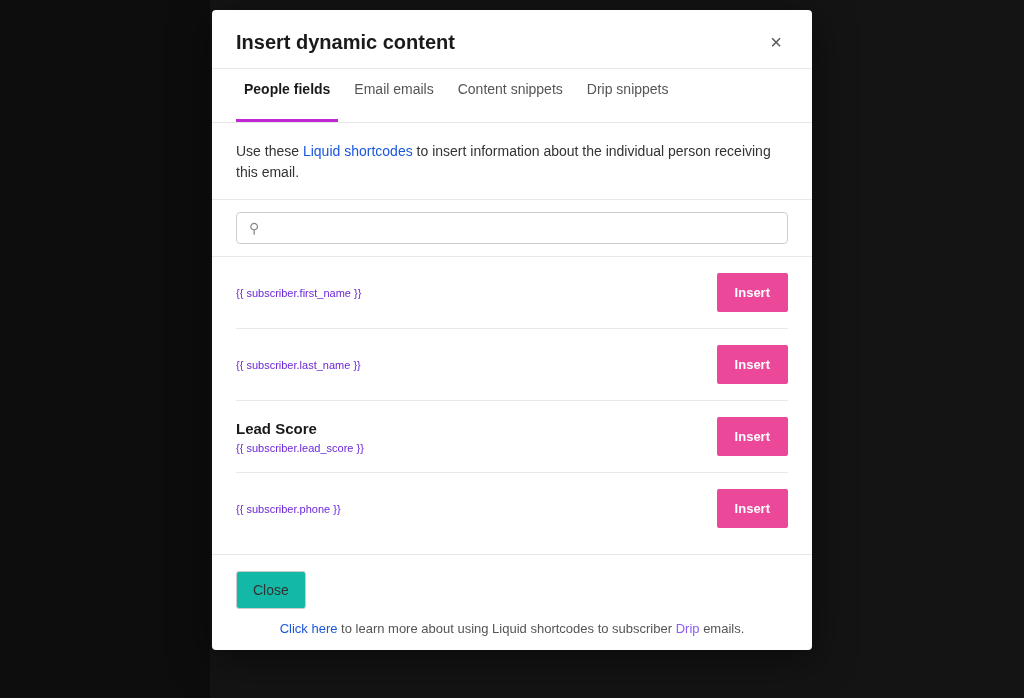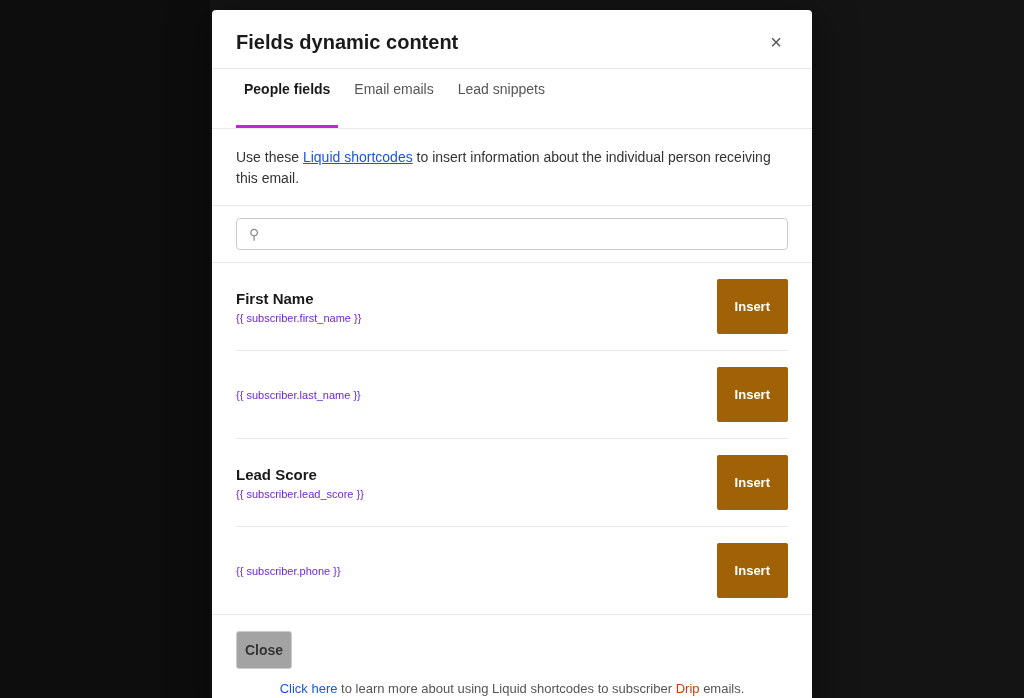--- a/index.html
+++ b/index.html
@@ -85,21 +85,21 @@
     }
 
     
     .tabs {
       display: flex;
       padding: 0 24px;
       border-bottom: 1px solid #e8e8e8;
       gap: 8px;
     }
     .tab {
-      padding: 12px 8px 28px 8px;
+      padding: 12px 8px 22px 8px;
       font-size: 14px;
       cursor: pointer;
       color: #555;
       border-bottom: 3px solid transparent;
       white-space: nowrap;
       user-select: none;
       text-decoration: none;
       text-align: center;
     }
     .tab.active {
@@ -111,21 +111,20 @@
     
     .info-section {
       padding: 18px 24px 16px 24px;
       font-size: 14px;
       color: #333;
       line-height: 1.5;
       border-bottom: 1px solid #e8e8e8;
     }
     .info-section a, .info-section .link {
       color: #1a56db;
-      text-decoration: underline;
       cursor: pointer;
     }
 
     
     .search-section {
       padding: 12px 24px;
       border-bottom: 1px solid #e8e8e8;
     }
     .search-wrapper {
       display: flex;
@@ -176,24 +175,24 @@
       color: #1a1a1a;
       margin-bottom: 5px;
     }
     .field-code {
       font-family: Liberation Sans, sans-serif;
       font-size: 11px;
       color: #6d28d9;
     }
 
     .insert-btn {
-      background: #a16207;
+      background: #ec4899;
       color: #fff;
       border: none;
-      padding: 20px 18px;
+      padding: 12px 18px;
       font-size: 13px;
       font-weight: 600;
       cursor: pointer;
       border-radius: 2px;
       white-space: nowrap;
       flex-shrink: 0;
     }
 
     
     .fields-list::-webkit-scrollbar { width: 8px; }
@@ -203,83 +202,83 @@
     
     .modal-footer {
       padding: 16px 24px 14px 24px;
       border-top: 1px solid #e8e8e8;
       display: flex;
       flex-direction: column;
       gap: 12px;
       align-items: flex-start;
     }
     .close-footer-btn {
-      background: #a3a3a3;
+      background: #14b8a6;
       color: #333;
       border: 1px solid #ccc;
-      padding: 10px 8px;
-      font-size: 14px;
-      font-weight: 700;
+      padding: 10px 16px;
+      font-size: 14px;
+      font-weight: 400;
       cursor: pointer;
       border-radius: 3px;
     }
 
     .footer-link-text {
       font-size: 13px;
       color: #555;
       width: 100%;
       text-align: center;
     }
     .footer-link-text a {
       color: #1a56db;
       cursor: pointer;
       margin-top: 16px;
     }
     .footer-link-text .drip-link {
-      color: #c2410c;
+      color: #8b5cf6;
     }
   </style>
 </head>
 <body>
 
 <div class="bg-content">
   <div class="bg-sidebar"></div>
   <div class="bg-main"></div>
 </div>
 <div class="bg-overlay"></div>
 
 <div class="modal-wrapper">
   <div class="modal">
 
     <div class="modal-header">
-      <span class="modal-title">Fields dynamic content</span>
+      <span class="modal-title">Insert dynamic content</span>
       <button class="close-btn">×</button>
     </div>
 
     <div class="tabs">
       <span class="tab active">People fields</span>
       <span class="tab">Email emails</span>
-      <span class="tab">Lead snippets</span>
+      <span class="tab">Content snippets</span>
+      <span class="tab">Drip snippets</span>
     </div>
 
     <div class="info-section">
       <span>Use these </span><a class="link">Liquid shortcodes</a><span> to insert information about the individual person receiving this email.</span>
     </div>
 
     <div class="search-section">
       <div class="search-wrapper">
         <span class="search-icon">⚲</span>
       </div>
     </div>
 
     <div class="fields-list">
 
       <div class="field-item">
         <div class="field-info">
-          <div class="field-name">First Name</div>
           <div class="field-code">{{ subscriber.first_name }}</div>
         </div>
         <button class="insert-btn">Insert</button>
       </div>
 
       <div class="field-item">
         <div class="field-info">
           <div class="field-code">{{ subscriber.last_name }}</div>
         </div>
         <button class="insert-btn">Insert</button>

